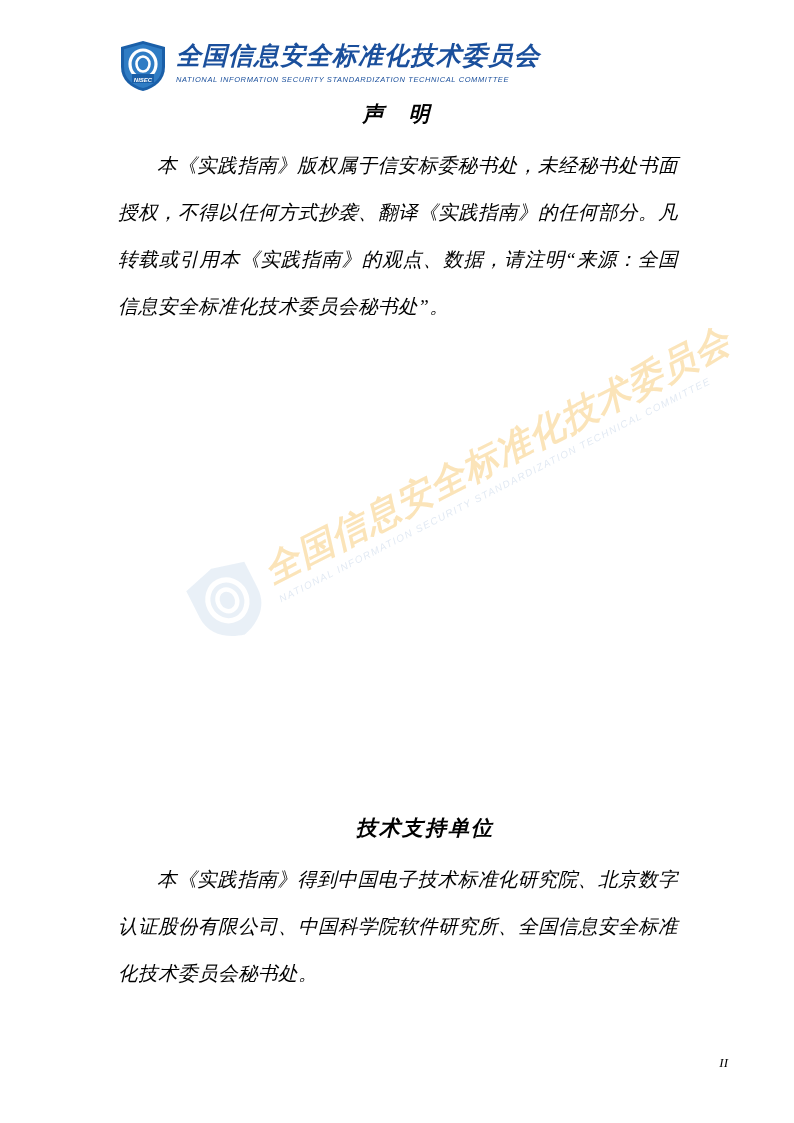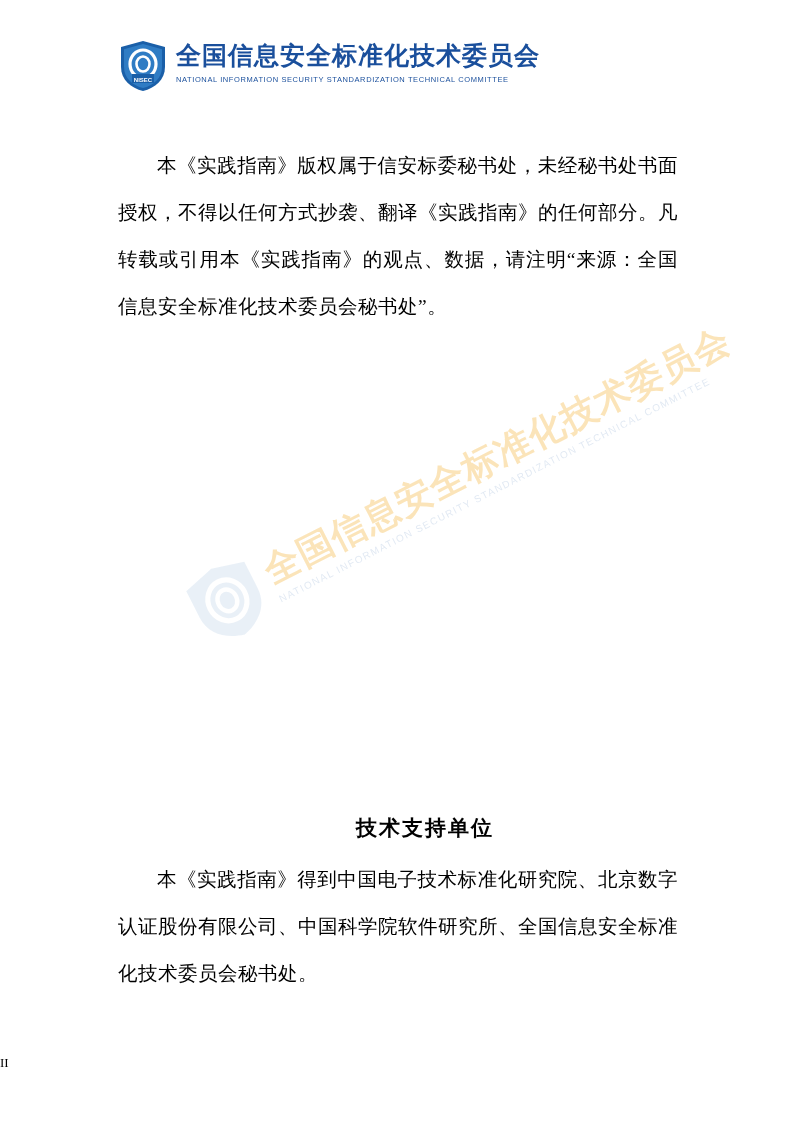--- a/index.html
+++ b/index.html
@@ -13,20 +13,21 @@
     font-family: "Liberation Serif", serif;
     position: relative;
     overflow: hidden;
   }
 
   .page {
     position: relative;
     width: 794px;
     height: 1123px;
     box-sizing: border-box;
+    font-style: italic;
   }
 
   
   .header-logo {
     position: absolute;
     left: 118px;
     top: 40px;
     display: flex;
     align-items: flex-start;
   }
@@ -133,21 +134,21 @@
     margin-top: 6px;
     white-space: nowrap;
   }
 
   
   .page-number {
     position: absolute;
     left: 0;
     top: 1055px;
     width: 728px;
-    text-align: left;
+    text-align: right;
     font-family: "Liberation Serif", serif;
     font-size: 13px;
     color: #000000;
   }
 </style>
 </head>
 <body>
 
 <div class="page">
 
@@ -161,20 +162,21 @@
         <rect x="14" y="34" width="22" height="9" fill="#1a5fa8"></rect>
         <text x="25" y="41.5" font-family="Liberation Sans, sans-serif" font-size="6" fill="#ffffff" text-anchor="middle" font-weight="bold">NISEC</text>
       </svg>
     </div>
     <div class="logo-text-block">
       <div class="logo-cn">全国信息安全标准化技术委员会</div>
       <div class="logo-en">NATIONAL INFORMATION SECURITY STANDARDIZATION TECHNICAL COMMITTEE</div>
     </div>
   </div>
 
+  <div class="section-title" id="declaration-title">声　明</div>
   <div class="body-text" id="declaration-body">本《实践指南》版权属于信安标委秘书处，未经秘书处书面授权，不得以任何方式抄袭、翻译《实践指南》的任何部分。凡转载或引用本《实践指南》的观点、数据，请注明“来源：全国信息安全标准化技术委员会秘书处”。</div>
 
   <div class="watermark">
     <div class="wm-inner">
       <div class="wm-shield">
         <svg width="74" height="78" viewBox="0 0 50 52" xmlns="http://www.w3.org/2000/svg">
           <path d="M25 1 L47 7 L47 27 C47 40 37 48 25 51 C13 48 3 40 3 27 L3 7 Z" fill="#b9cfe6"></path>
           <ellipse cx="25" cy="25" rx="13" ry="14" fill="none" stroke="#ffffff" stroke-width="3.5"></ellipse>
           <ellipse cx="25" cy="25" rx="6.5" ry="7.5" fill="none" stroke="#ffffff" stroke-width="3"></ellipse>
         </svg>

